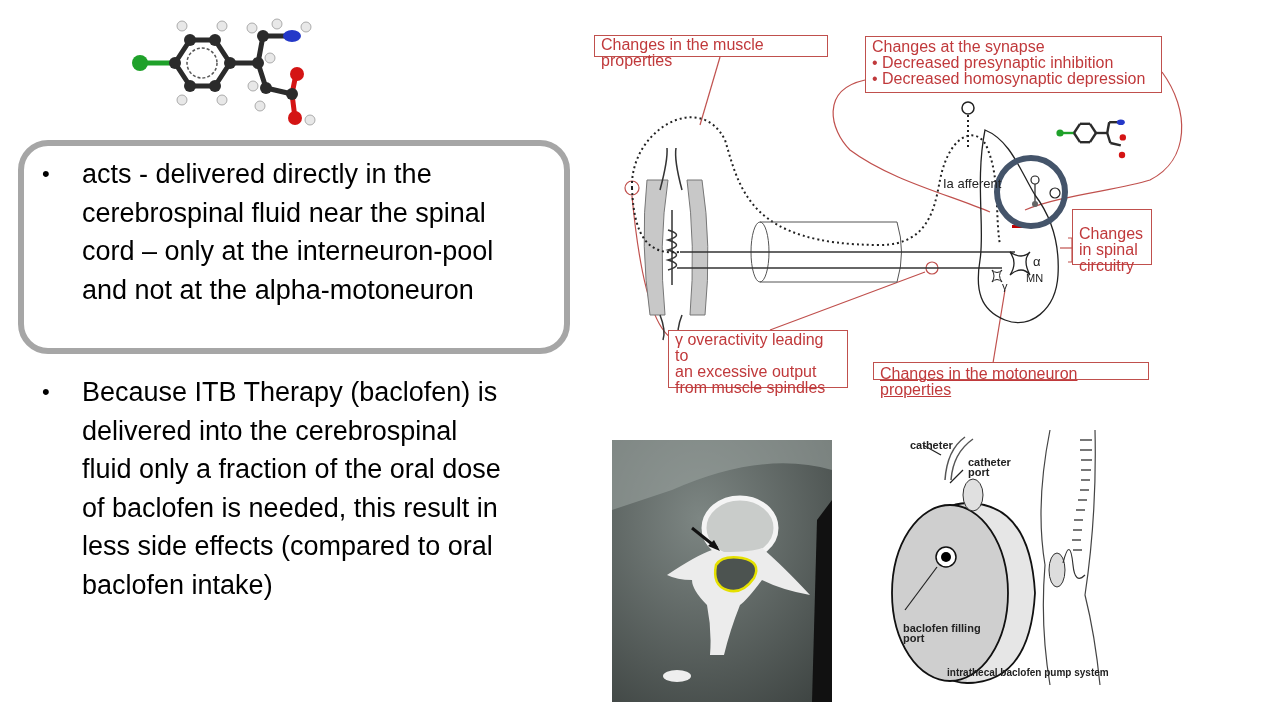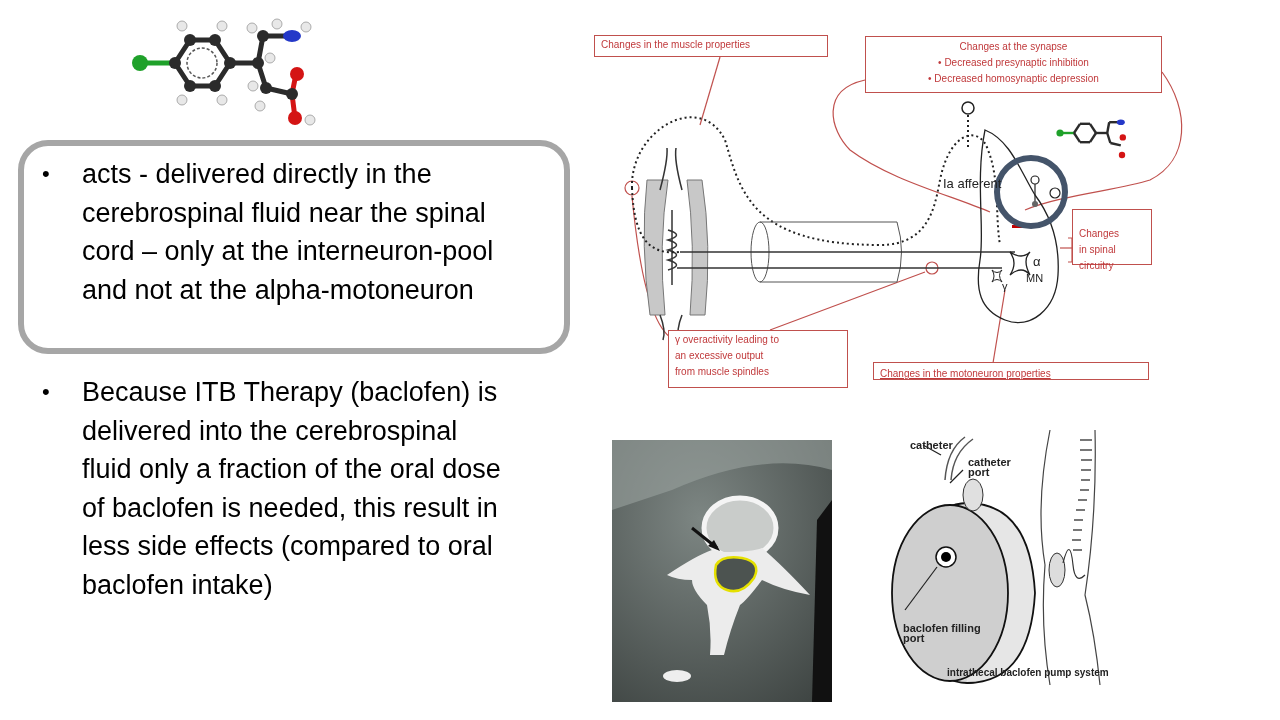--- a/index.html
+++ b/index.html
@@ -17,25 +17,25 @@
       display: flex;
     }
     .bullet .dot { width: 40px; flex: 0 0 40px; text-align: left; padding-left: 2px; font-size: 22px; }
     .bullet .txt { flex: 1; }
     .b1 { left: 40px; top: 155px; width: 520px; }
     .b2 { left: 40px; top: 373px; width: 540px; }
 
     
     .rbox {
       border: 1.5px solid #c0504d; color: #c0393b; background: #fff;
-      font-family: "Liberation Sans", sans-serif; font-size: 10px; line-height: 16px;
+      font-family: "Liberation Sans", sans-serif; font-size: 16px; line-height: 16px;
       box-sizing: border-box; padding: 1px 6px;
     }
     .lbl-muscle { left: 594px; top: 35px; width: 234px; height: 22px; }
-    .lbl-synapse { left: 865px; top: 36px; width: 297px; height: 57px; text-align: center; padding: 2px 6px; }
+    .lbl-synapse { left: 865px; top: 36px; width: 297px; height: 57px; text-align: left; padding: 2px 6px; }
     .lbl-spinal { left: 1072px; top: 209px; width: 80px; height: 56px; padding: 16px 6px; }
     .lbl-gamma { left: 668px; top: 330px; width: 180px; height: 58px; }
     .lbl-moto { left: 873px; top: 362px; width: 276px; height: 18px; padding: 3px 6px; text-decoration: underline; }
 
     .ct { left: 612px; top: 440px; width: 220px; height: 262px; background: #2f3433; overflow: hidden; }
     .pump { left: 885px; top: 425px; width: 230px; height: 270px; }
     .small-lbl { font-family: "Liberation Sans", sans-serif; font-size: 11px; font-weight: bold; color: #222; line-height: 10px; }
   </style>
 </head>
 <body>

